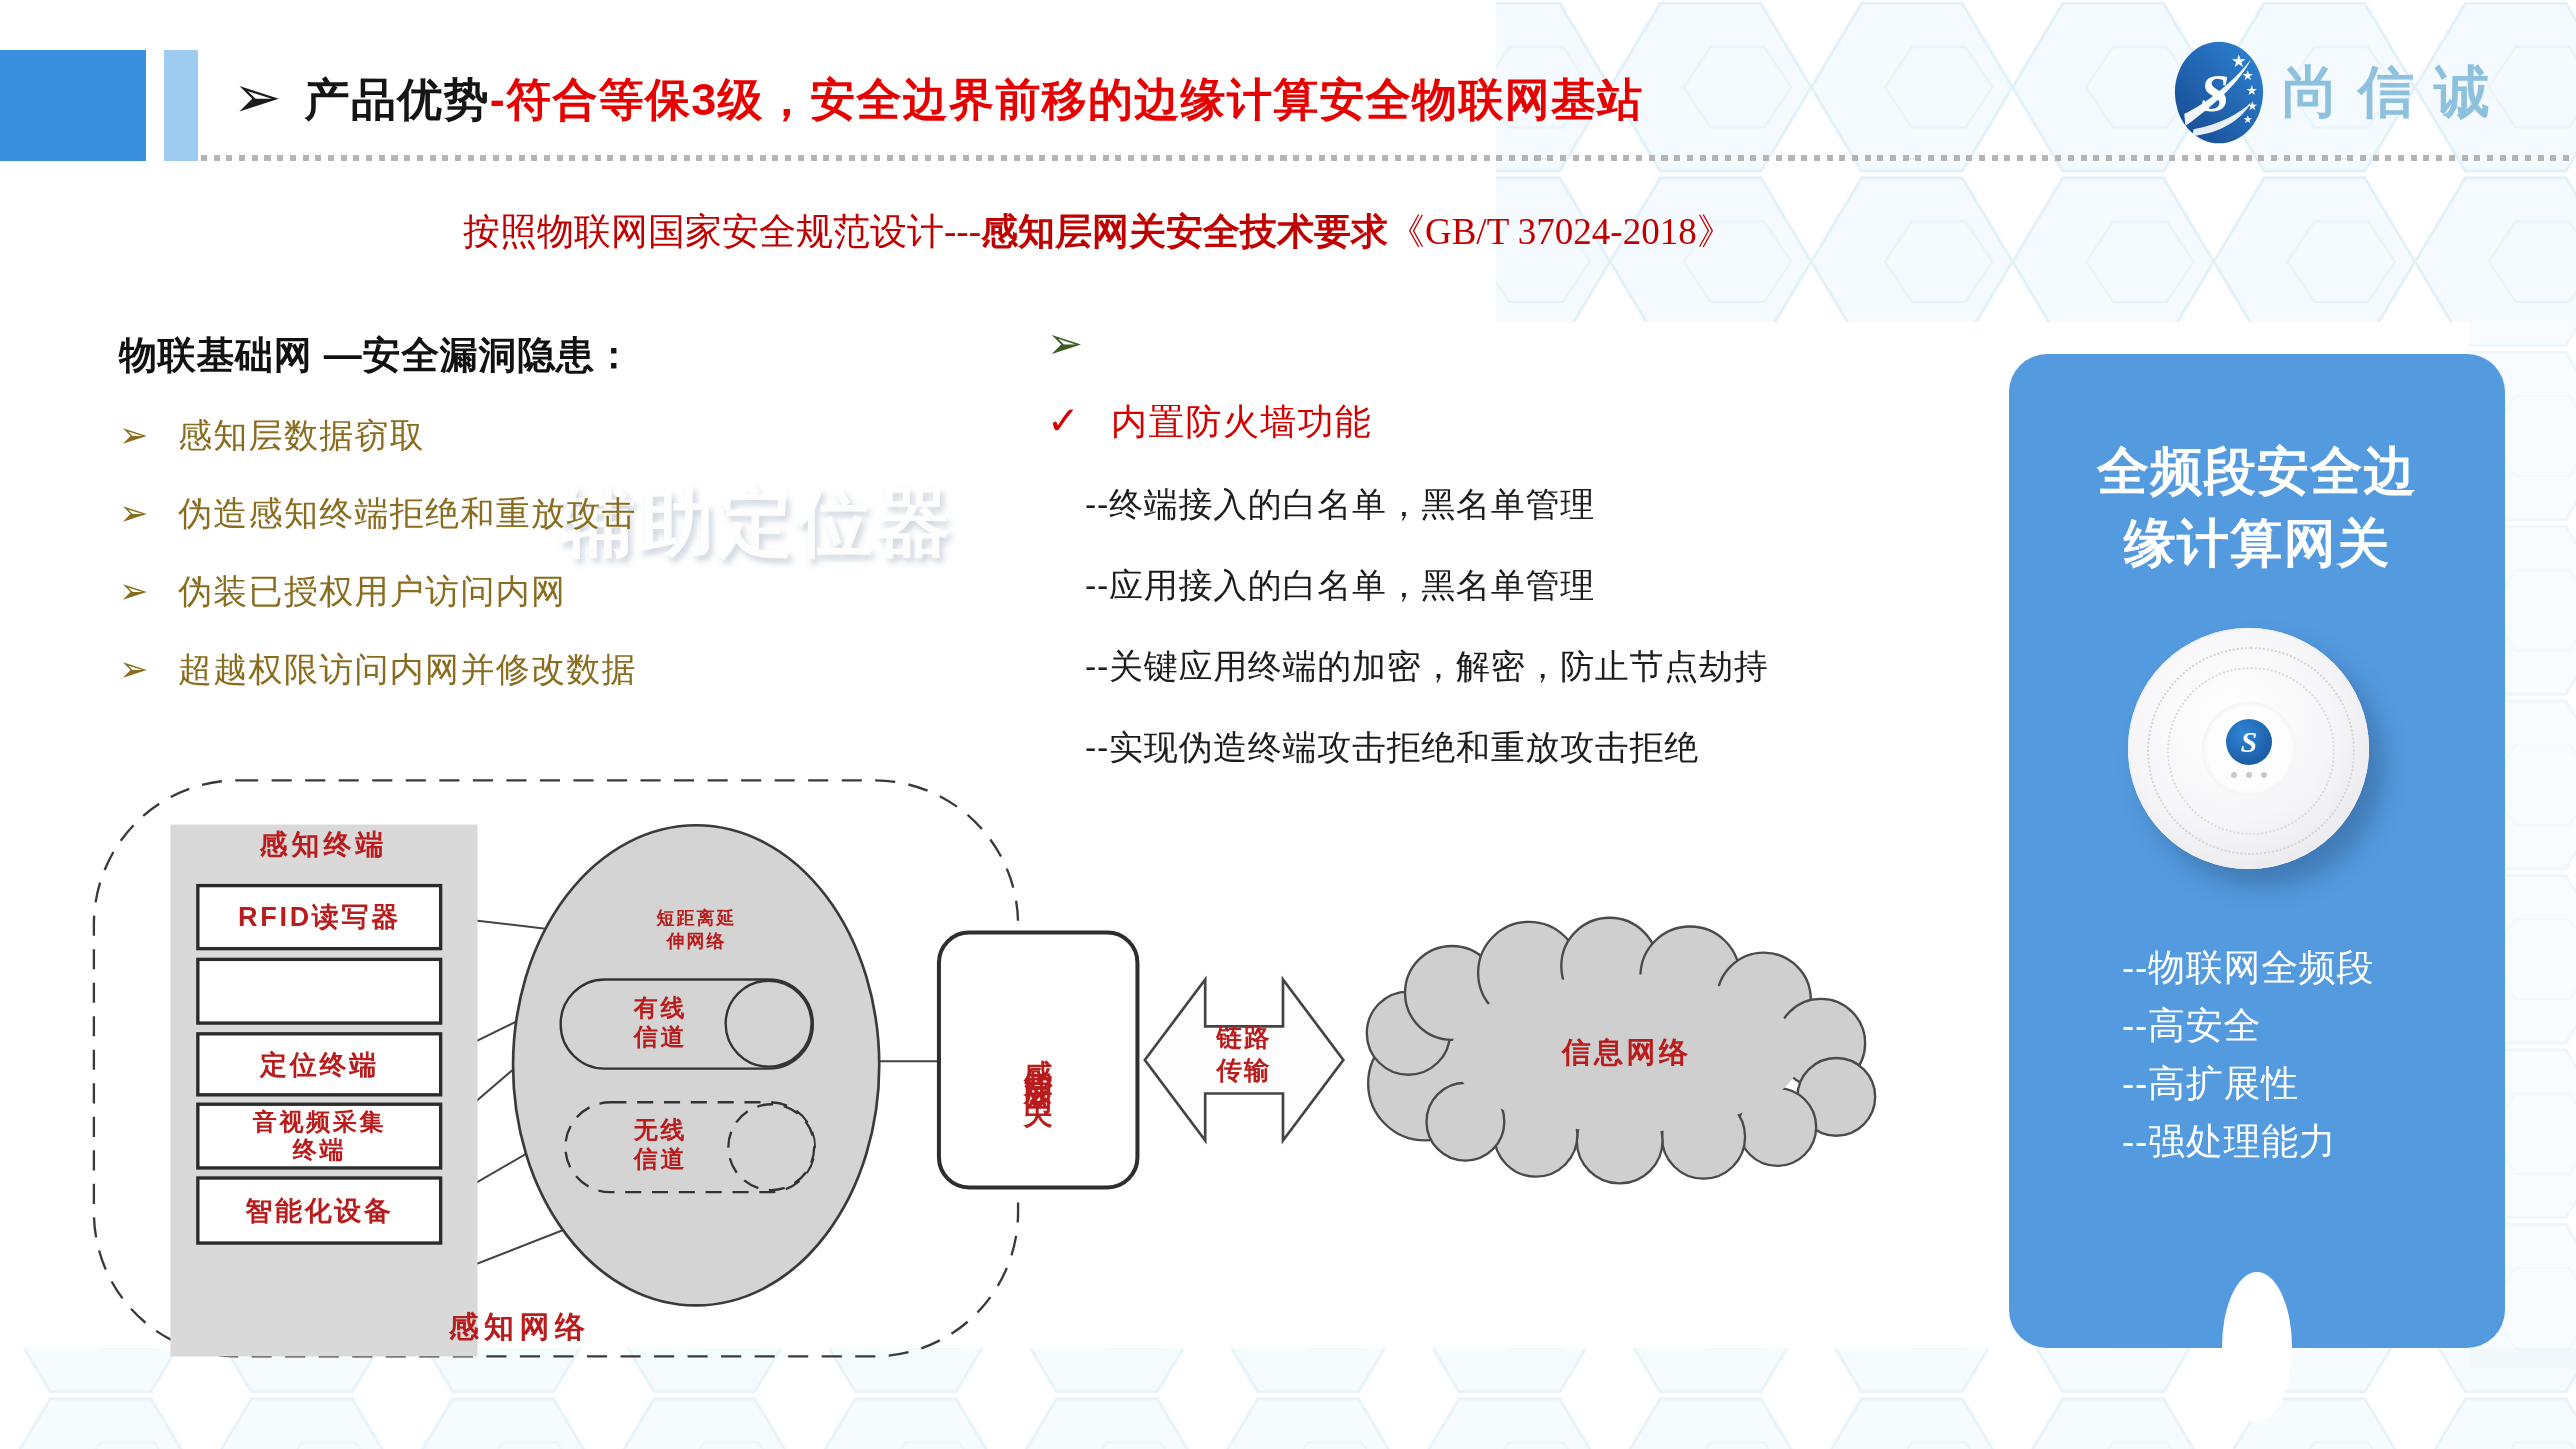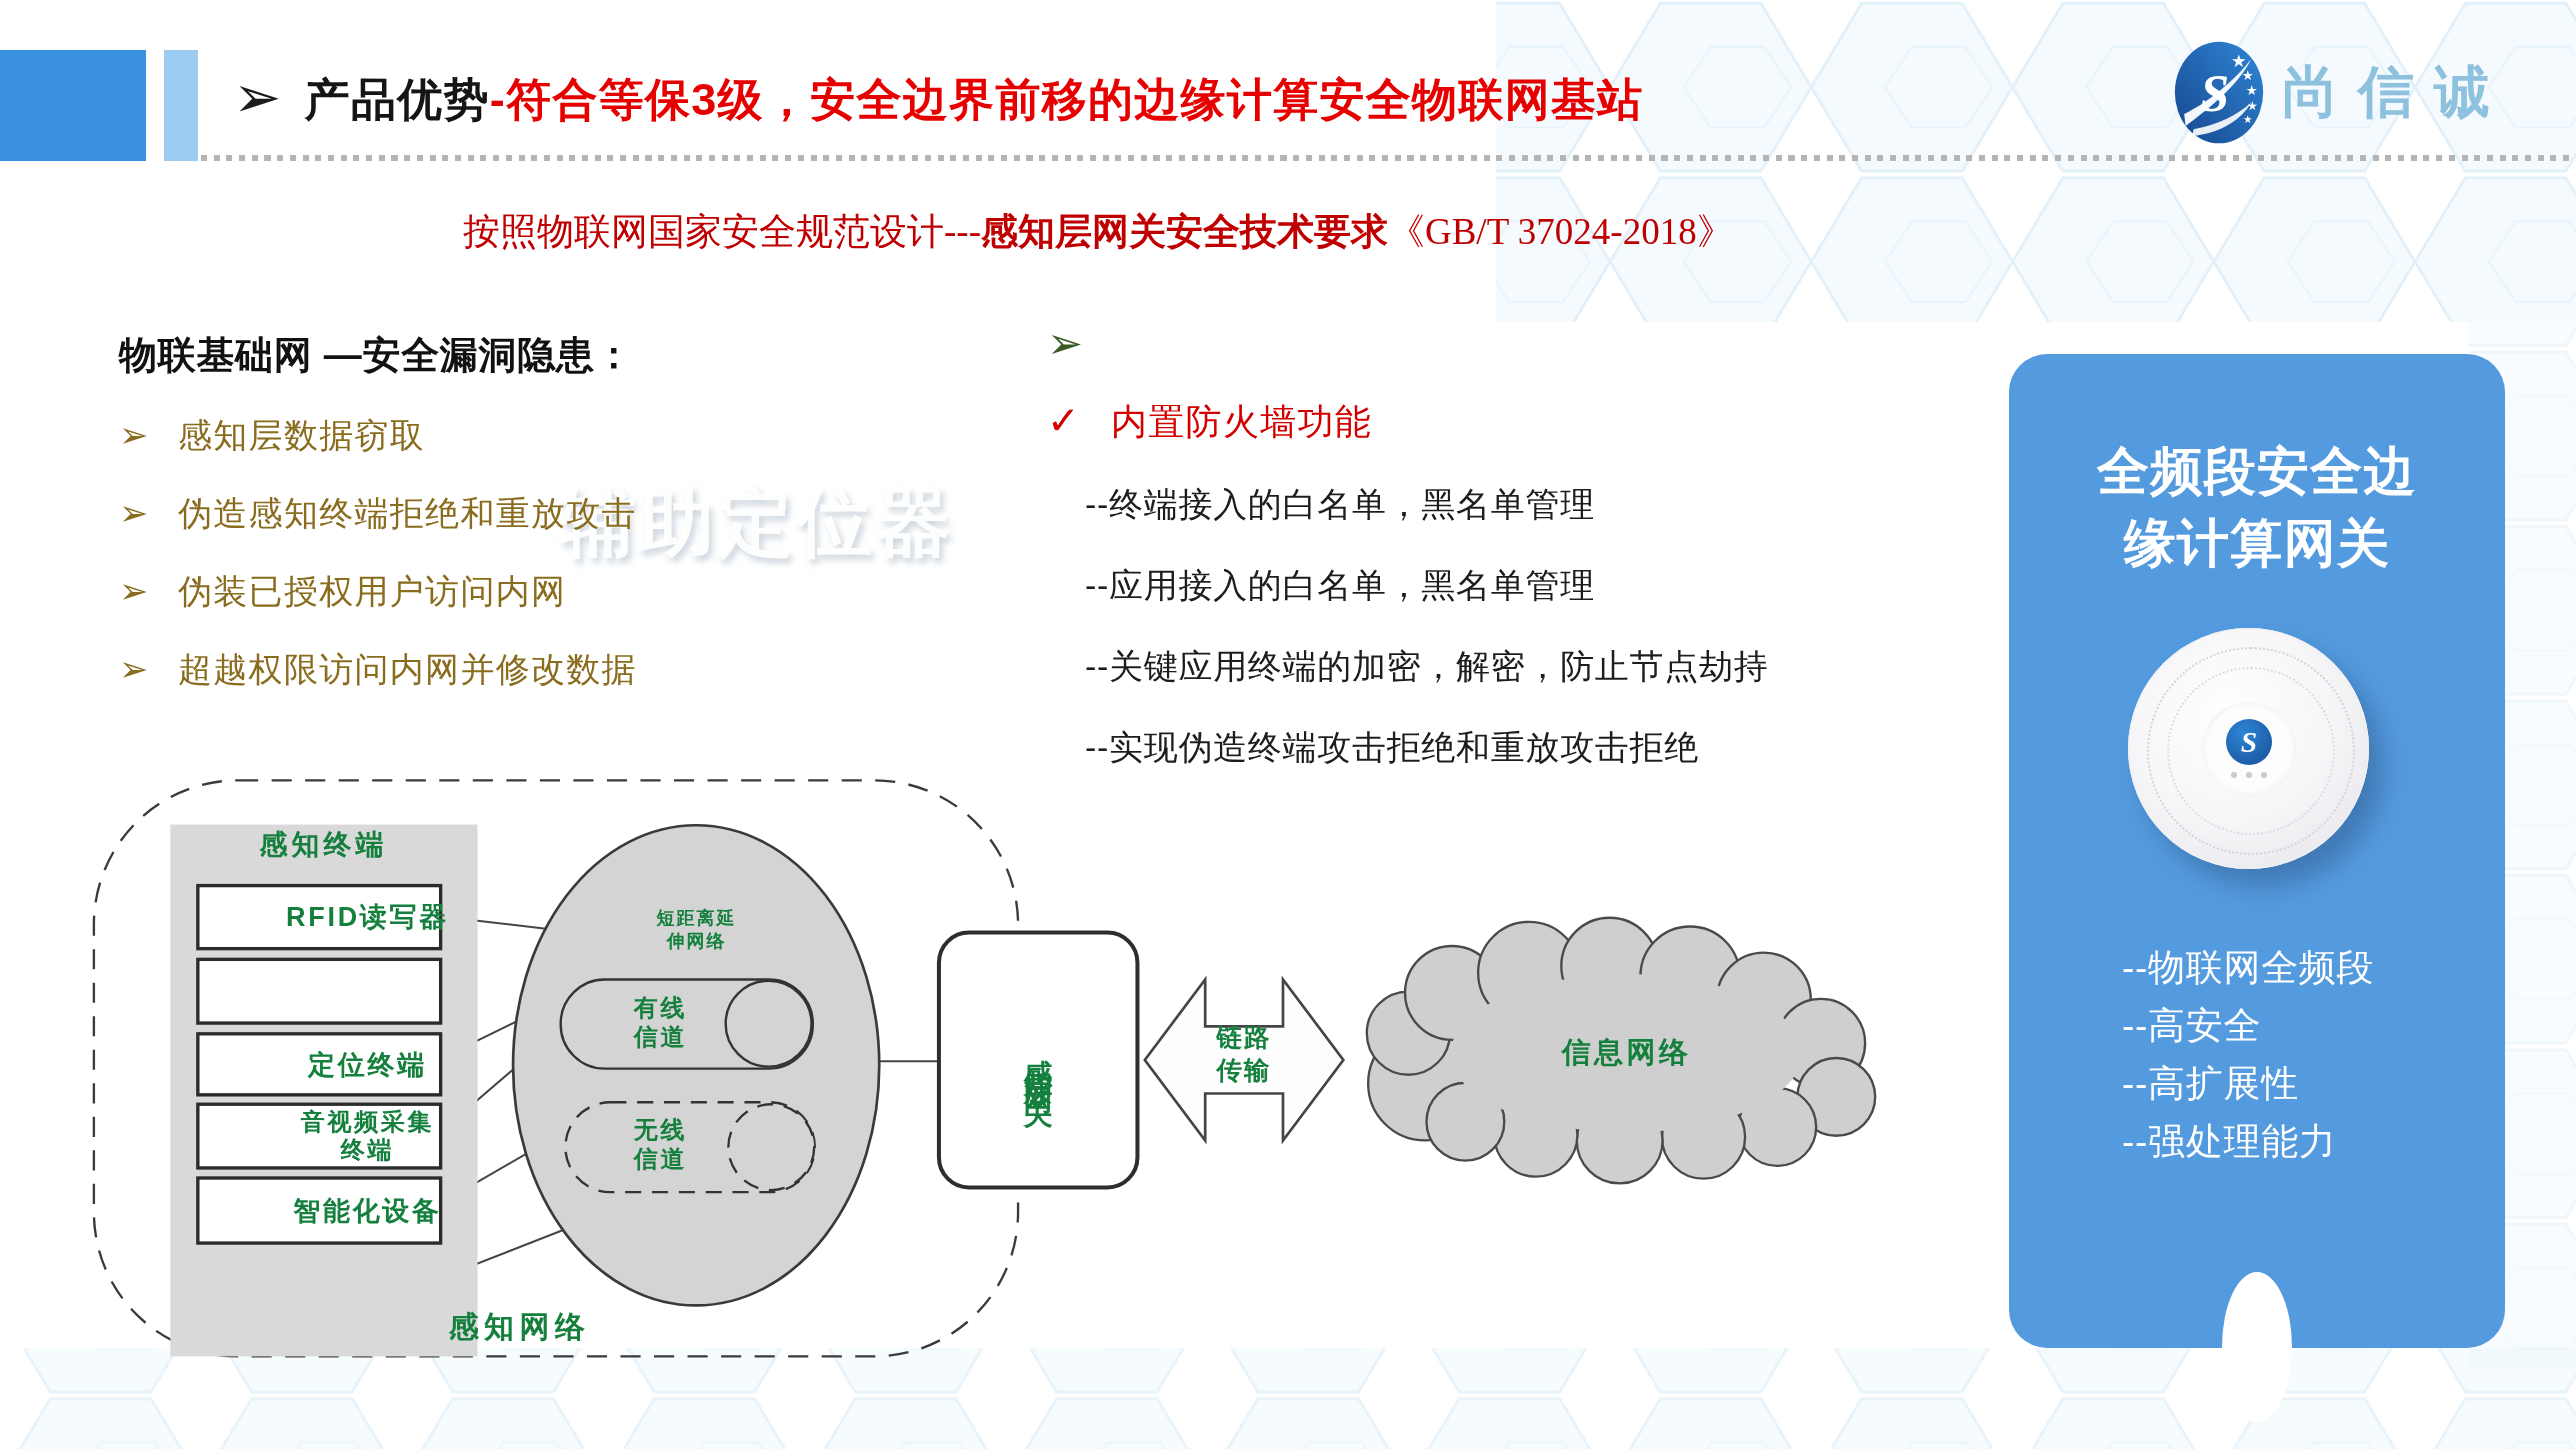--- a/index.html
+++ b/index.html
@@ -75,23 +75,23 @@
     background:radial-gradient(circle at 38% 32%, #2f86d6, #1d5ea8 70%);color:#fff;display:flex;
     align-items:center;justify-content:center;font-size:29.5px;font-weight:bold;
     font-family:"Liberation Serif","DejaVu Serif",serif;font-style:italic;}
   .device-dots{position:absolute;left:0;top:70px;width:100%;display:flex;justify-content:center;gap:9.4px;}
   .device-dots i{width:6px;height:6px;border-radius:50%;background:#c9cacf;display:block;}
   .card-features{position:absolute;left:113px;top:585px;color:#ffffff;font-size:37px;line-height:58px;
     letter-spacing:0.7px;white-space:nowrap;}
 
   
   .diagram-svg{position:absolute;left:0;top:738px;z-index:2;}
-  .dlabel{position:absolute;z-index:4;color:#15803d;font-weight:bold;text-align:center;white-space:pre-line;}
+  .dlabel{position:absolute;z-index:4;color:#b91c1c;font-weight:bold;text-align:center;white-space:pre-line;}
   .lb-panel-title{left:170px;top:826px;width:307px;font-size:28px;letter-spacing:4px;}
-  .lb-box{left:198px;width:243px;display:flex;align-items:center;justify-content:center;font-size:27px;letter-spacing:2.7px;padding-left:48px;}
+  .lb-box{left:198px;width:243px;display:flex;align-items:center;justify-content:center;font-size:27px;letter-spacing:2.7px;}
   .lb-box1{top:885px;height:63px;}
   .lb-box2{top:959px;height:64px;}
   .lb-box3{top:1034px;height:61px;}
   .lb-box4{top:1104px;height:64px;font-size:24px;line-height:1.15;}
   .lb-box5{top:1178px;height:65px;}
   .lb-network{left:402px;top:1307px;width:235px;font-size:30px;letter-spacing:5.4px;}
   .lb-ext{left:596px;top:907px;width:201px;font-size:18px;line-height:1.25;letter-spacing:2px;}
   .lb-wired{left:590px;top:993px;width:141px;font-size:24px;line-height:1.22;letter-spacing:2.7px;}
   .lb-wireless{left:590px;top:1115px;width:141px;font-size:24px;line-height:1.22;letter-spacing:2.7px;}
   .lb-gateway{left:939px;top:932px;width:199px;height:255px;display:flex;align-items:center;justify-content:center;}

